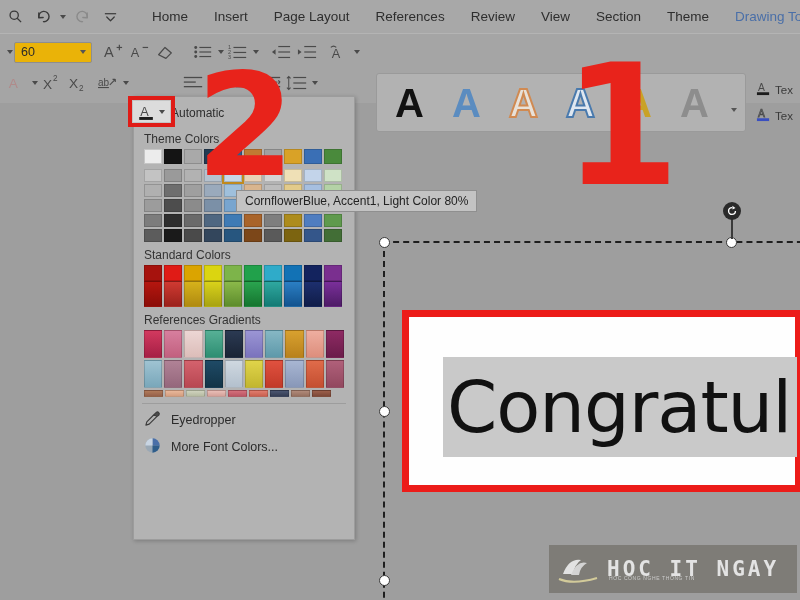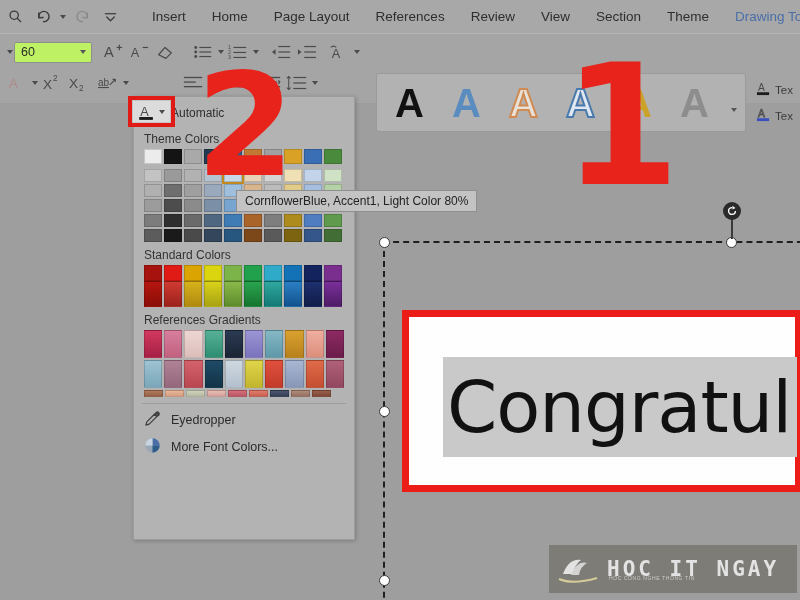--- a/index.html
+++ b/index.html
@@ -46,21 +46,21 @@
     height:26px; min-width:26px; display:flex; align-items:center; justify-content:center;
     color:#444; position:relative;
   }
   .tb-btn svg{display:block;}
   .caret{ width:9px; height:26px; display:flex;align-items:center;justify-content:center;}
   .caret::after{
     content:""; width:0;height:0;border-left:3.5px solid transparent;
     border-right:3.5px solid transparent;border-top:4px solid #4a4a4a;
   }
   .fontsize-box{
-    width:78px;height:21px;background:#bef264;border:1px solid #8e8e8e;
+    width:78px;height:21px;background:#eab308;border:1px solid #8e8e8e;
     display:flex;align-items:center;justify-content:space-between;
     padding:0 4px 0 6px;font-size:12.5px;color:#2b2b2b;border-radius:2px;
   }
   .fontsize-box .caret::after{border-top-color:#555;}
 
   
   .fontcolor-wrap{
     position:absolute; left:128px; top:62px; width:47px; height:31px;
     border:4px solid #e01b16; background:transparent; z-index:24;
   }
@@ -216,22 +216,22 @@
     </div>
     <div class="qa-btn">
       <svg width="15" height="12" viewBox="0 0 16 12">
           <line x1="2" y1="2.5" x2="14" y2="2.5" stroke="#3a3a3a" stroke-width="1.3"></line>
           <path d="M4 6 L8 10 L12 6" fill="none" stroke="#3a3a3a" stroke-width="1.3" stroke-linecap="round" stroke-linejoin="round"></path>
         </svg>
     </div>
   </div>
 
   <div class="menu-tabs">
+    <div class="menu-tab">Home</div>
     <div class="menu-tab">Insert</div>
-    <div class="menu-tab">Home</div>
     <div class="menu-tab">Page Layout</div>
     <div class="menu-tab">References</div>
     <div class="menu-tab">Review</div>
     <div class="menu-tab">View</div>
     <div class="menu-tab">Section</div>
     <div class="menu-tab">Theme</div>
     <div class="menu-tab ctx">Drawing Tools</div>
 
   </div>
 </div>

